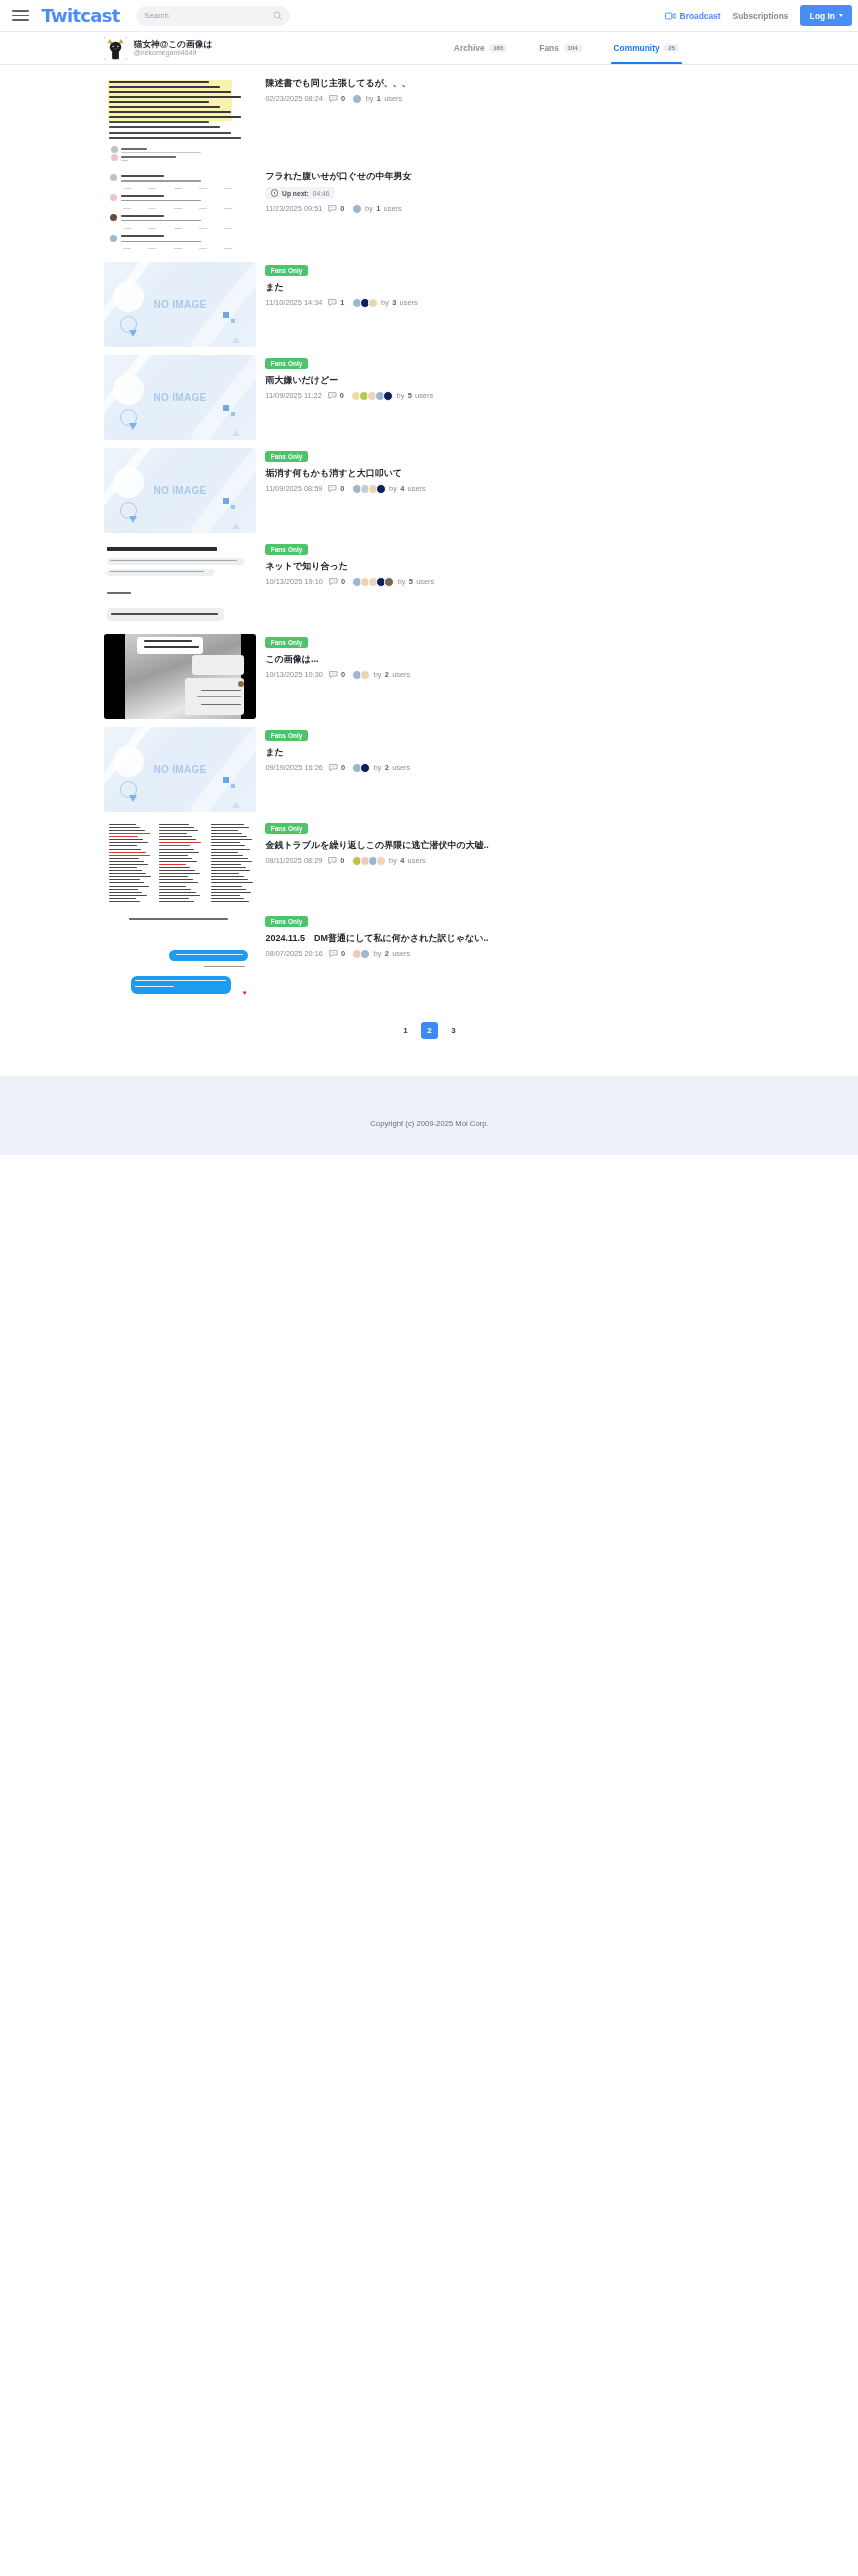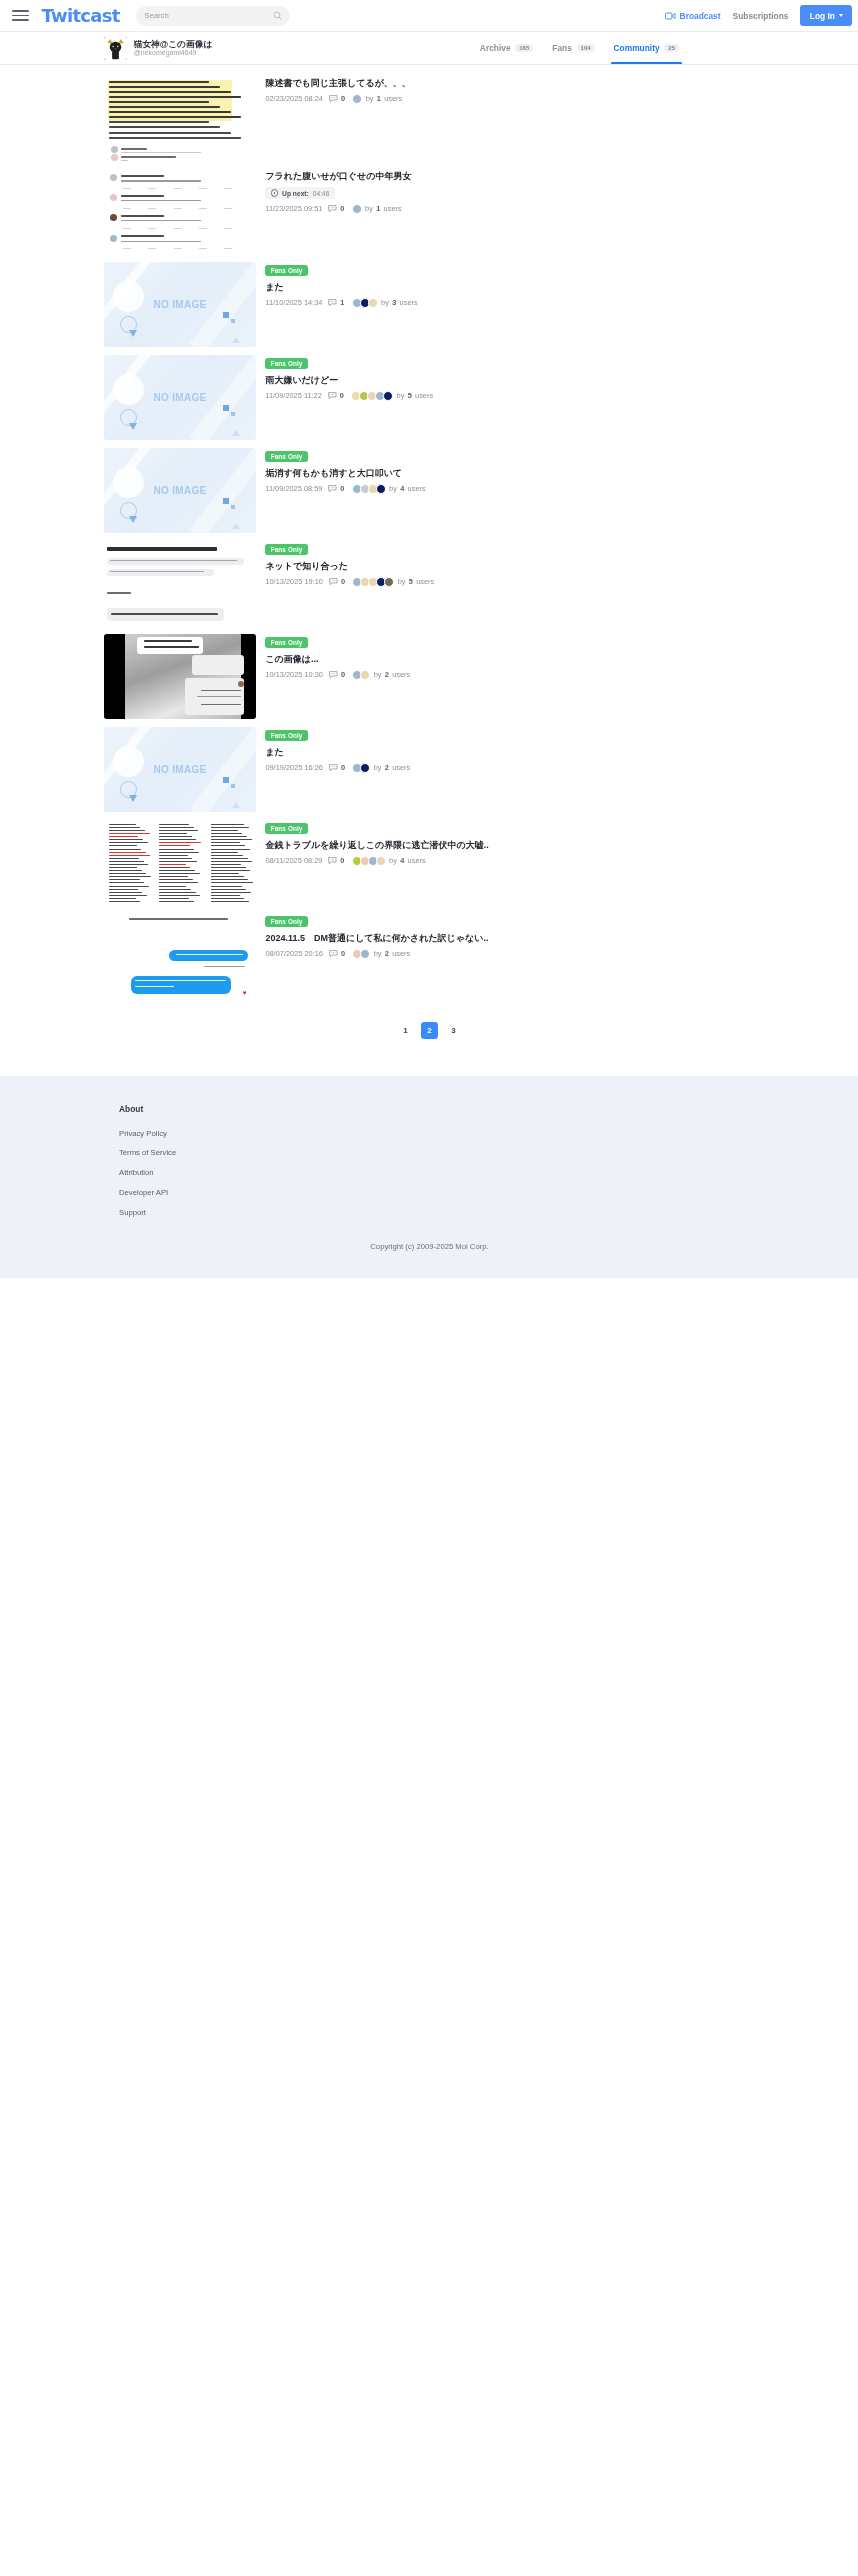--- a/index.html
+++ b/index.html
@@ -77,21 +77,21 @@
     background:#fff;
     position: relative;
   }
   .avatar {
     width: 23px; height: 23px; border-radius: 2px; overflow: hidden;
     background: #2b2b2b; flex: none; position: relative; cursor:pointer;
   }
   .pname { margin-left: 6.7px; line-height: 1.15; }
   .pname .n { font-size: 8.7px; font-weight: 700; color: #2c3038; }
   .pname .h { font-size: 7px; color: #9aa0a8; margin-top:0.7px; }
-  .tabs { margin-left: auto; display: flex; align-items: center; gap: 19px; height: 100%; padding-right: 160px;}
+  .tabs { margin-left: auto; display: flex; align-items: center; gap: 32px; height: 100%; padding-right: 160px;}
   .tab { display: flex; align-items: center; gap: 4.7px; height: 100%; position: relative; cursor: pointer; }
   .tab .lbl { font-size: 8.4px; font-weight: 700; color: #8b919a; }
   .tab .cnt {
     font-size: 6px; color: #7c828b; background: #eef0f3;
     border-radius: 6px; padding: 1.3px 4px; font-weight:700;
   }
   .tab.active .lbl { color: #1d7af3; }
   .tab.active::after {
     content: ""; position: absolute; left: -2.7px; right: -2.7px; bottom: 0;
     height: 2px; background: #1d7af3; border-radius: 1.3px 1.3px 0 0;
@@ -707,24 +707,16 @@
   </div>
 
 <div class="pager" id="pager">
     <button class="pg">1</button>
     <button class="pg active">2</button>
     <button class="pg">3</button>
   </div>
 
 <div class="footer">
   <div class="fcols" id="fcols">
-      <div class="fcol">
-        <div class="fh">About</div>
-        <a class="fl">Privacy Policy</a>
-        <a class="fl">Terms of Service</a>
-        <a class="fl">Attribution</a>
-        <a class="fl">Developer API</a>
-        <a class="fl">Support</a>
-      </div>
     </div>
   <div class="copy">Copyright (c) 2009-2025 Moi Corp.</div>
 </div>
 
 
 </body></html>

